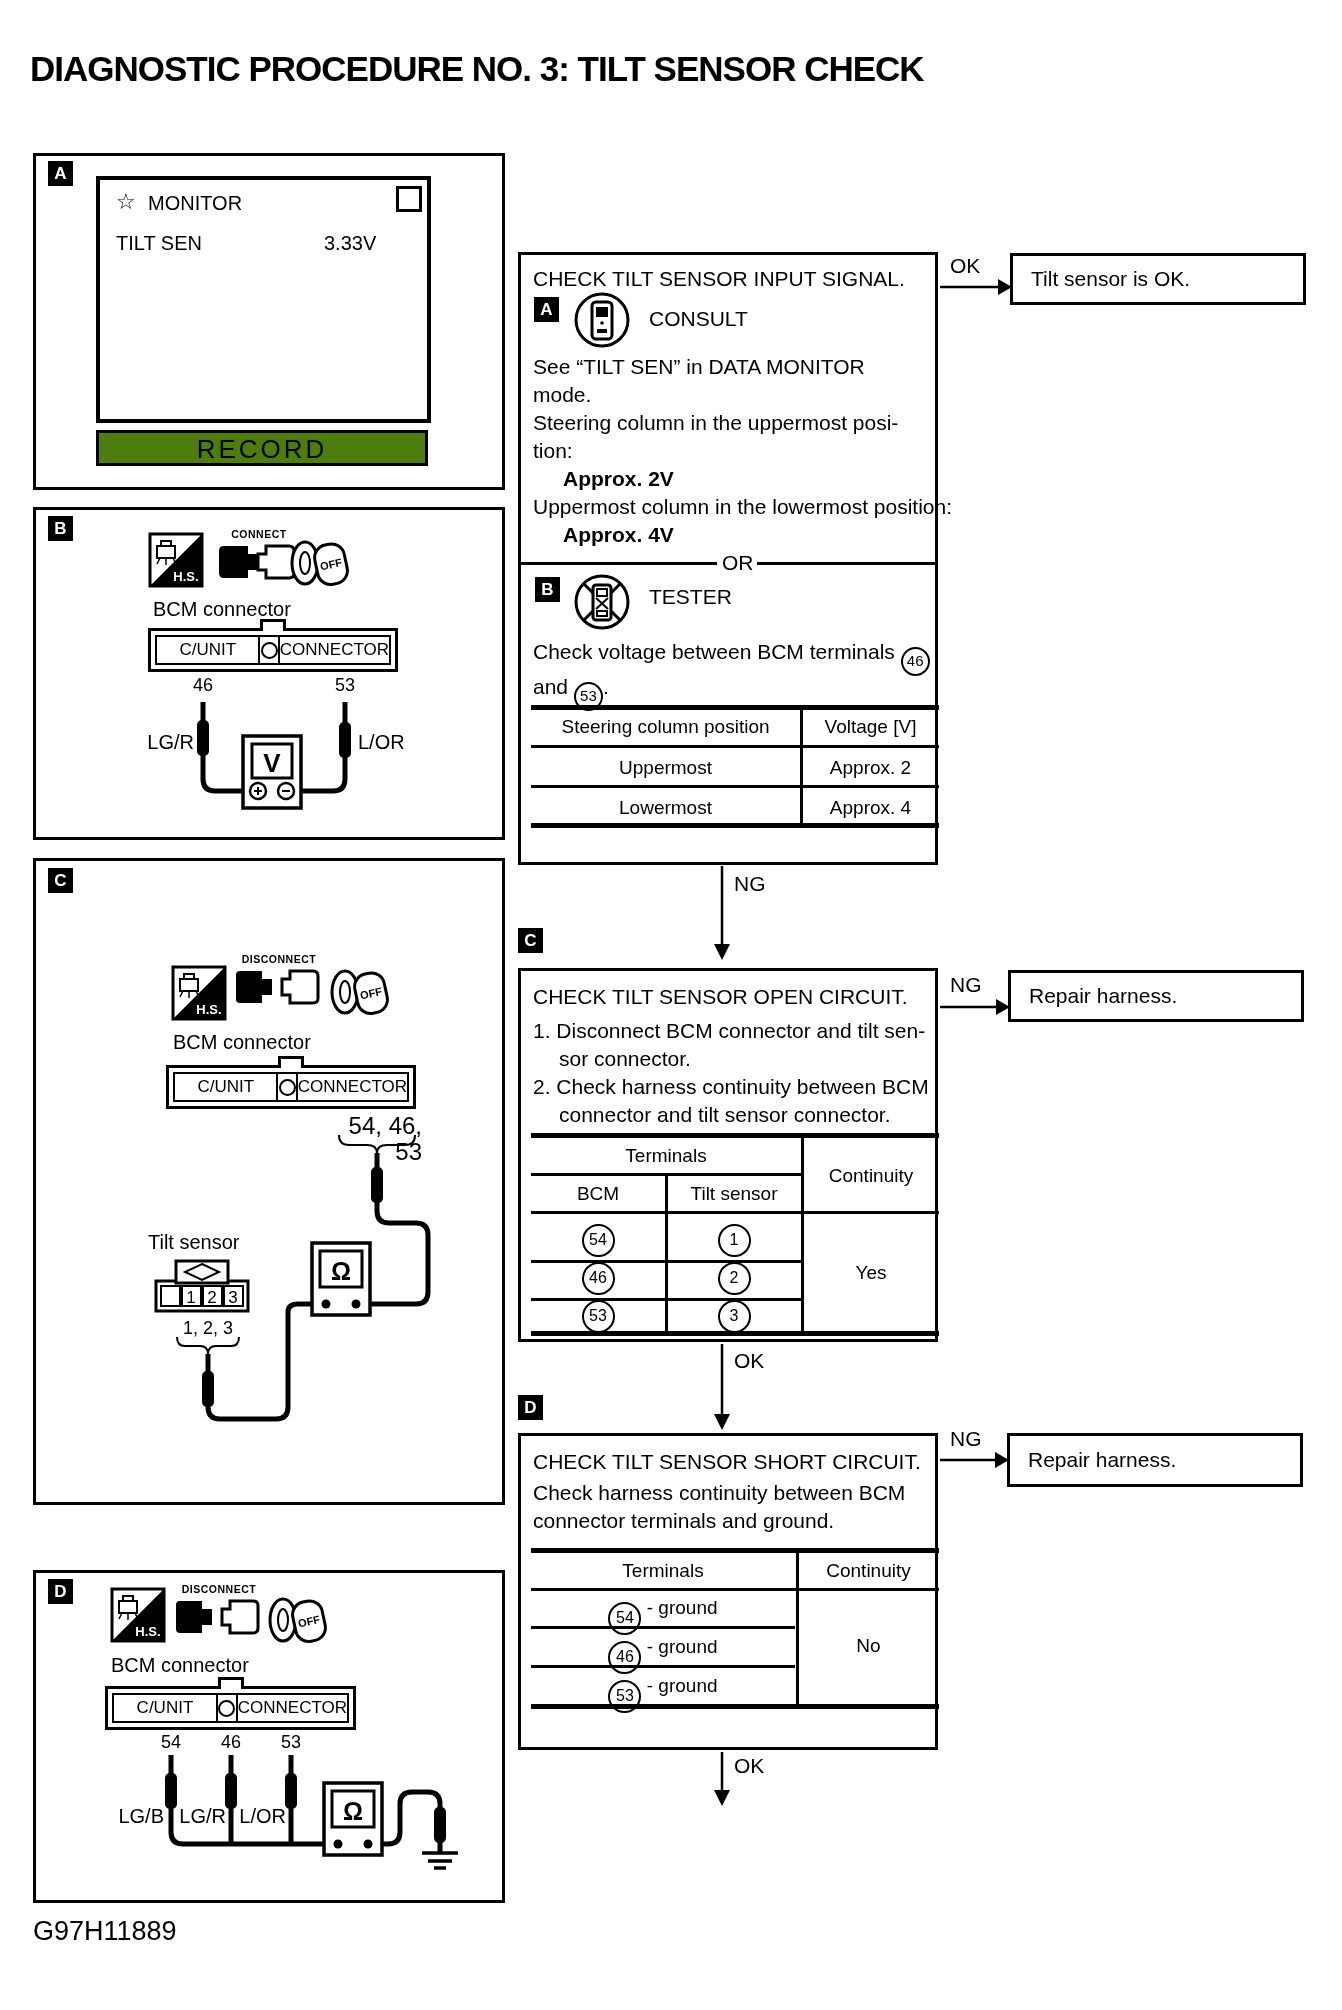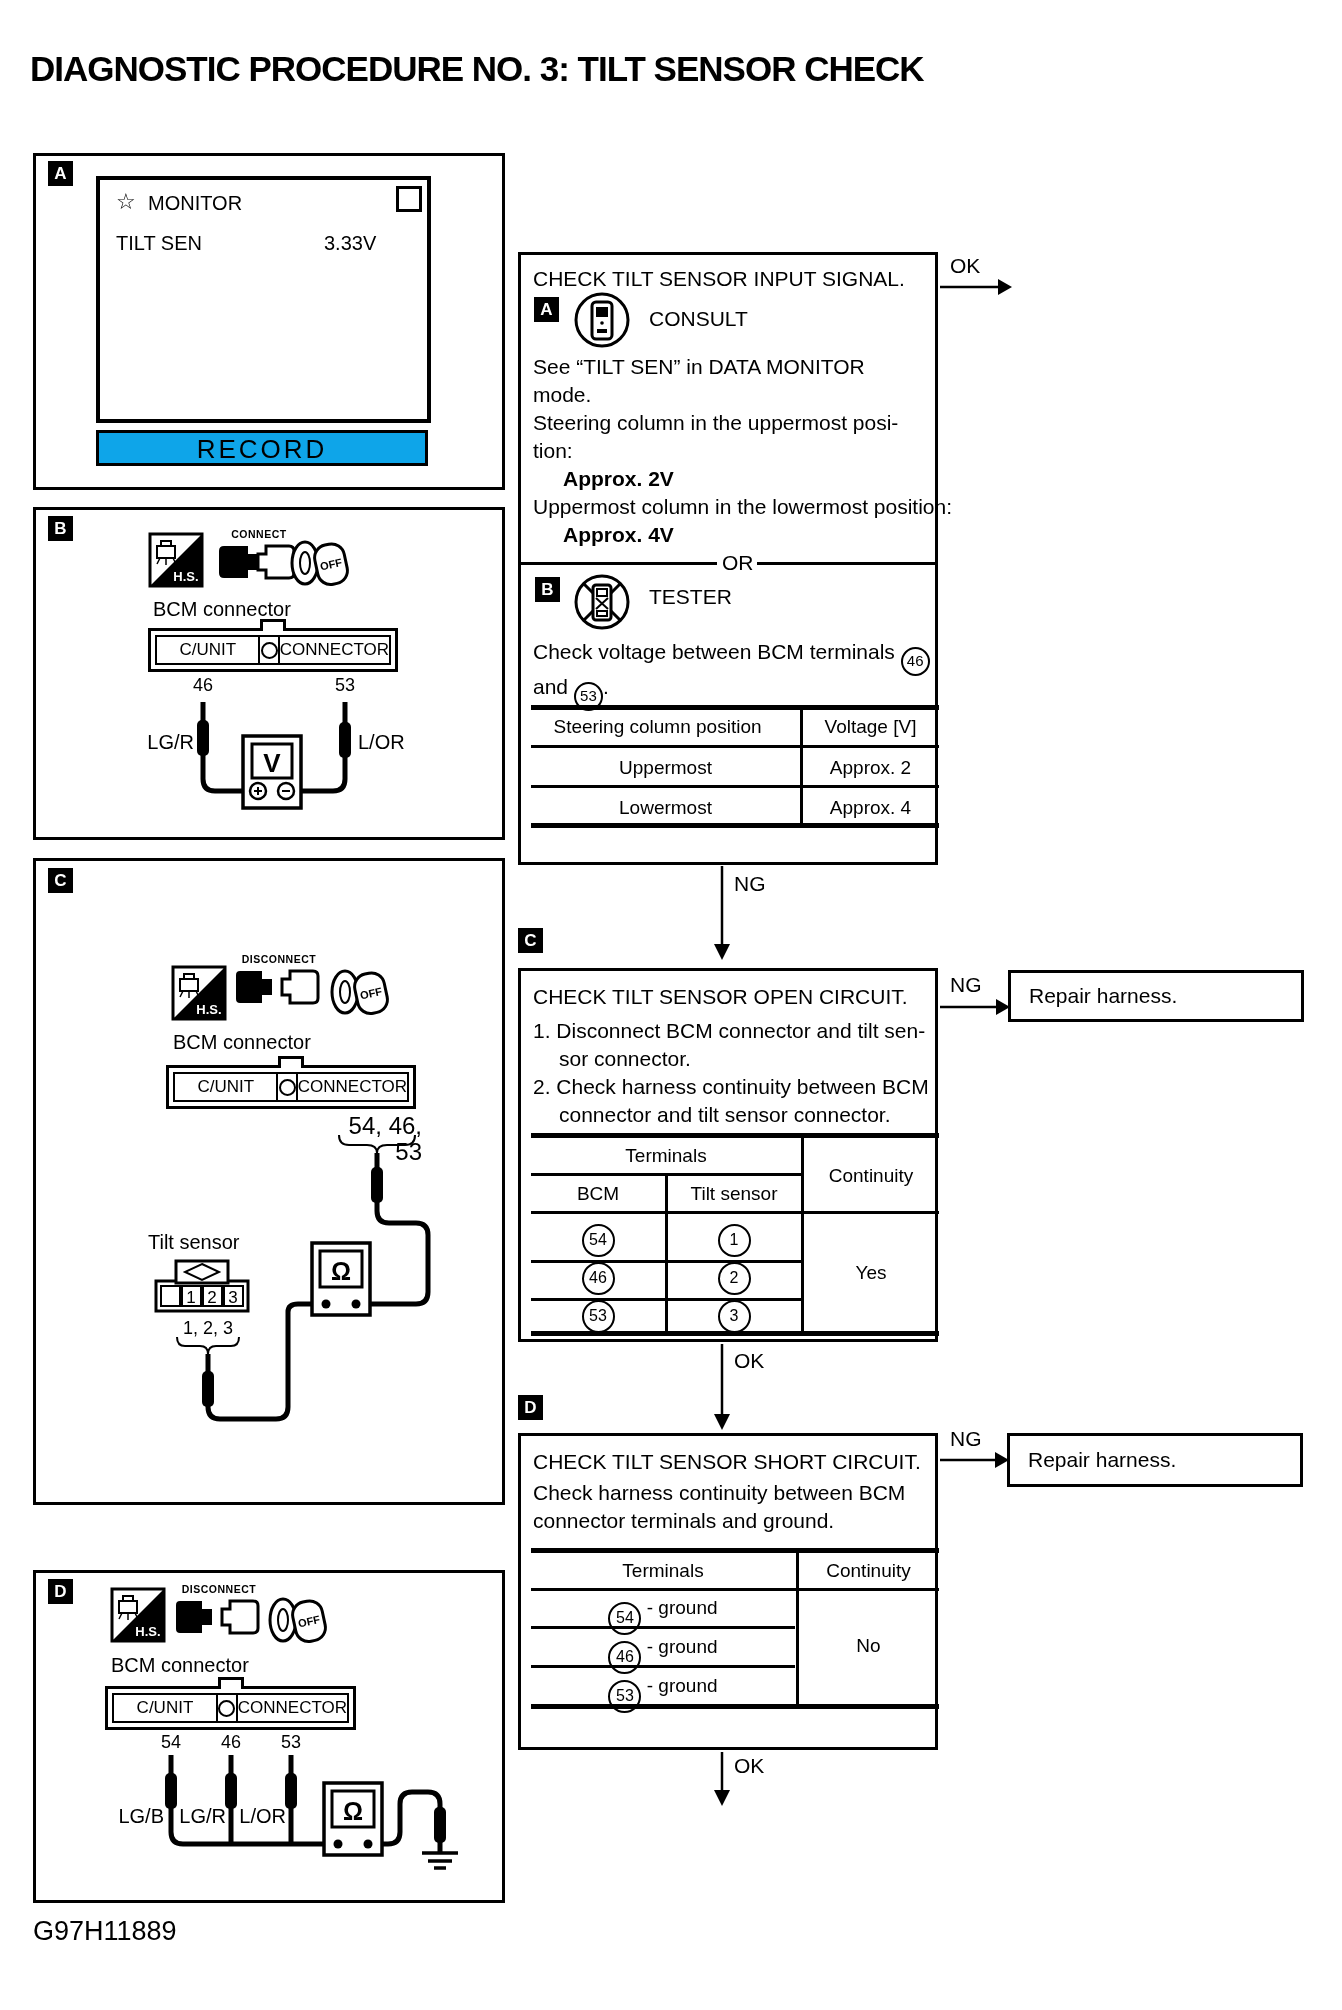--- a/index.html
+++ b/index.html
@@ -30,21 +30,21 @@
   .connbar .conn{flex:1;}
   .connbar .mid{width:30px;border-top:2.5px solid #000;border-bottom:2.5px solid #000;
                 display:flex;align-items:center;justify-content:center;background:#fff;}
   .connbar .oring{width:13px;height:13px;border:2.5px solid #000;border-radius:50%;}
   .connbar .tab{position:absolute;top:-12px;left:50%;transform:translateX(-50%);
                 width:26px;height:12px;border:3px solid #000;border-bottom:none;background:#fff;box-sizing:border-box;}
   .connlabel{font-size:10.5px;font-weight:bold;text-align:center;letter-spacing:0.5px;}
   .resultbox{position:absolute;border:3px solid #000;background:#fff;display:flex;align-items:center;
              padding-left:18px;font-size:21px;box-sizing:border-box;}
   .monitor{position:absolute;border:4px solid #000;background:#fff;box-sizing:border-box;}
-  .recbar{position:absolute;border:3px solid #000;background:#0ea5e9;box-sizing:border-box;
+  .recbar{position:absolute;border:3px solid #000;background:#4d7c0f;box-sizing:border-box;
           text-align:center;font-size:26px;letter-spacing:3px;line-height:33px;}
   .chkbox{position:absolute;border:3px solid #000;background:#fff;box-sizing:border-box;}
   svg{display:block;}
 </style>
 </head>
 <body>
 
 <div class="page">
 
   <div class="txt title">DIAGNOSTIC PROCEDURE NO. 3: TILT SENSOR CHECK</div>
@@ -306,21 +306,21 @@
     <div class="txt" style="left:12px;top:385px;">
       <span>Check voltage between BCM terminals</span>
       <span class="circ">46</span>
     </div>
     <div class="txt" style="left:12px;top:420px;">
       <span>and</span>
       <span class="circ">53</span><span>.</span>
     </div>
 
     <div class="hline thick" style="left:10px;top:450px;width:408px;"></div>
-    <div class="cell-text center" style="left:2px;top:462px;width:269px;">Steering column position</div>
+    <div class="cell-text center" style="left:10px;top:462px;width:269px;">Steering column position</div>
     <div class="cell-text center" style="left:281px;top:462px;width:137px;">Voltage [V]</div>
     <div class="hline" style="left:10px;top:490px;width:408px;"></div>
     <div class="cell-text center" style="left:10px;top:503px;width:269px;">Uppermost</div>
     <div class="cell-text center" style="left:281px;top:503px;width:137px;">Approx. 2</div>
     <div class="hline" style="left:10px;top:530px;width:408px;"></div>
     <div class="cell-text center" style="left:10px;top:543px;width:269px;text-align:center;">Lowermost</div>
     <div class="cell-text center" style="left:281px;top:543px;width:137px;">Approx. 4</div>
     <div class="hline thick" style="left:10px;top:568px;width:408px;"></div>
     <div class="vline" style="left:279px;top:450px;height:123px;"></div>
   </div>
@@ -380,20 +380,21 @@
     <div class="abs center" style="left:10px;top:239px;width:264px;font-size:19px;">
       <span class="circ2">53</span>
       <span>- ground</span>
     </div>
 
     <div class="cell-text center" style="left:277px;top:200px;width:141px;">No</div>
     <div class="hline thick" style="left:10px;top:268px;width:408px;"></div>
     <div class="vline" style="left:275px;top:112px;height:156px;"></div>
   </div>
 
+  <div class="resultbox" style="left:1010px;top:253px;width:296px;height:52px;">Tilt sensor is OK.</div>
   <div class="resultbox" style="left:1008px;top:970px;width:296px;height:52px;">Repair harness.</div>
   <div class="resultbox" style="left:1007px;top:1433px;width:296px;height:54px;">Repair harness.</div>
 
   <div class="txt" style="left:950px;top:254px;">OK</div>
   <div class="txt" style="left:734px;top:872px;">NG</div>
   <div class="txt" style="left:950px;top:973px;">NG</div>
   <div class="txt" style="left:734px;top:1349px;">OK</div>
   <div class="txt" style="left:950px;top:1427px;">NG</div>
   <div class="txt" style="left:734px;top:1754px;">OK</div>
 

